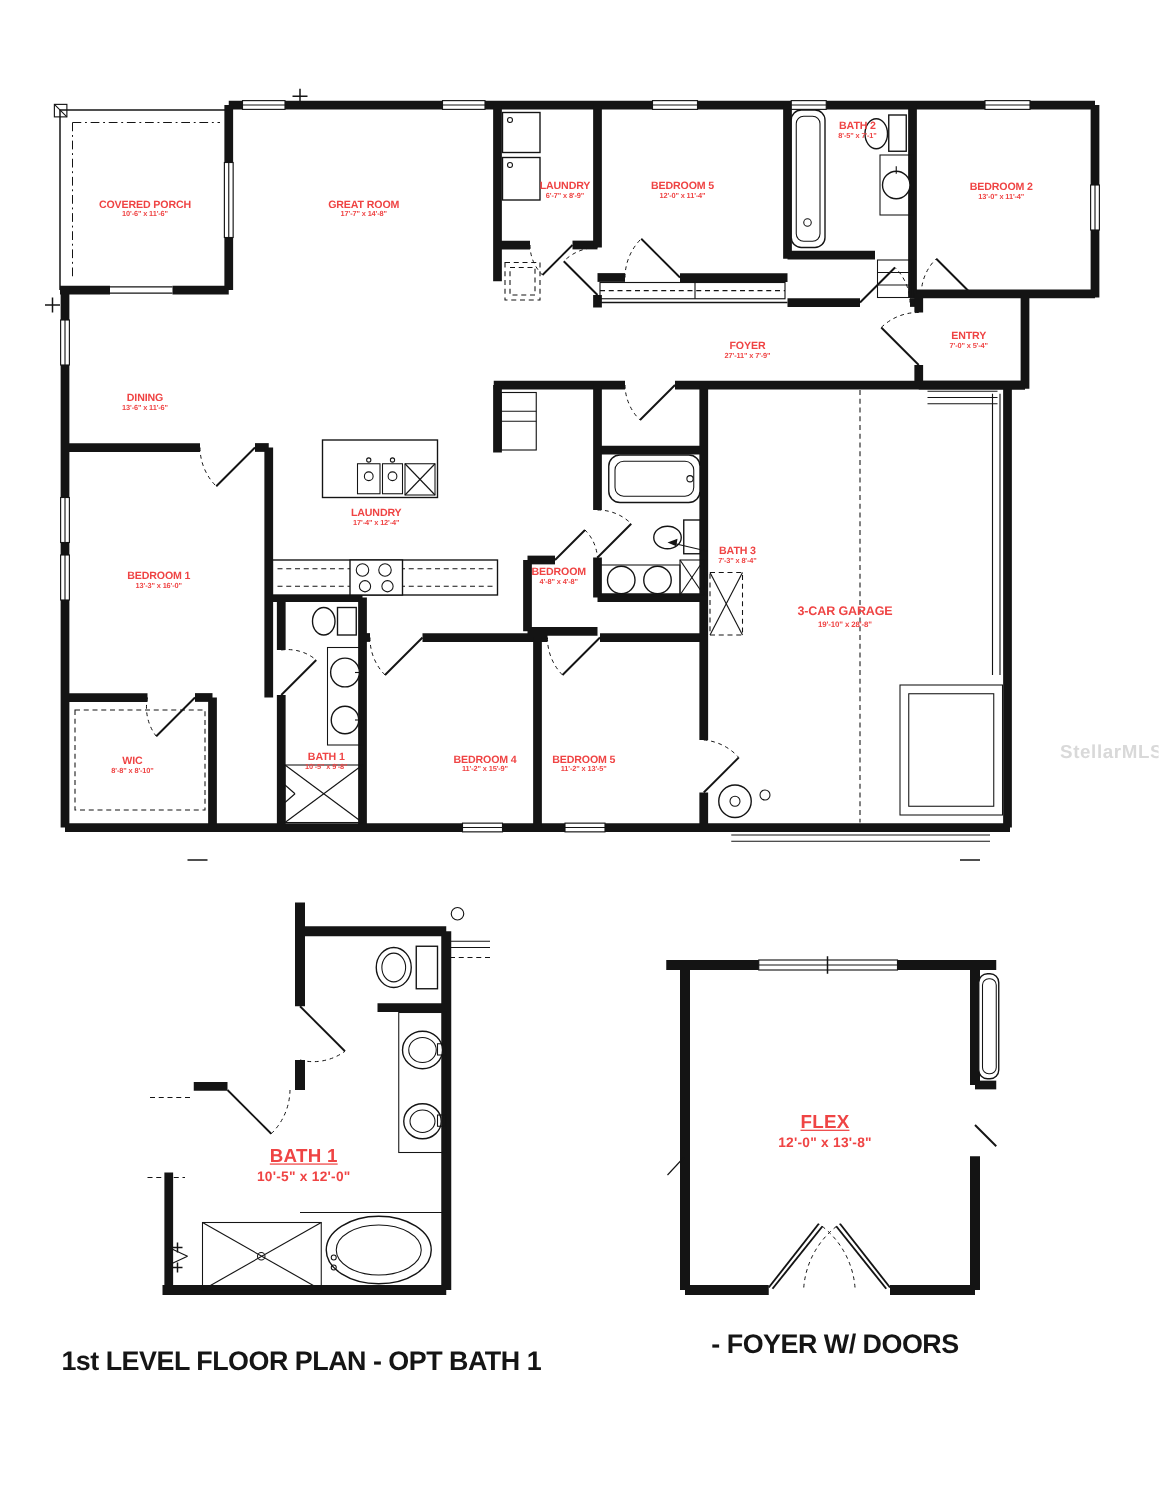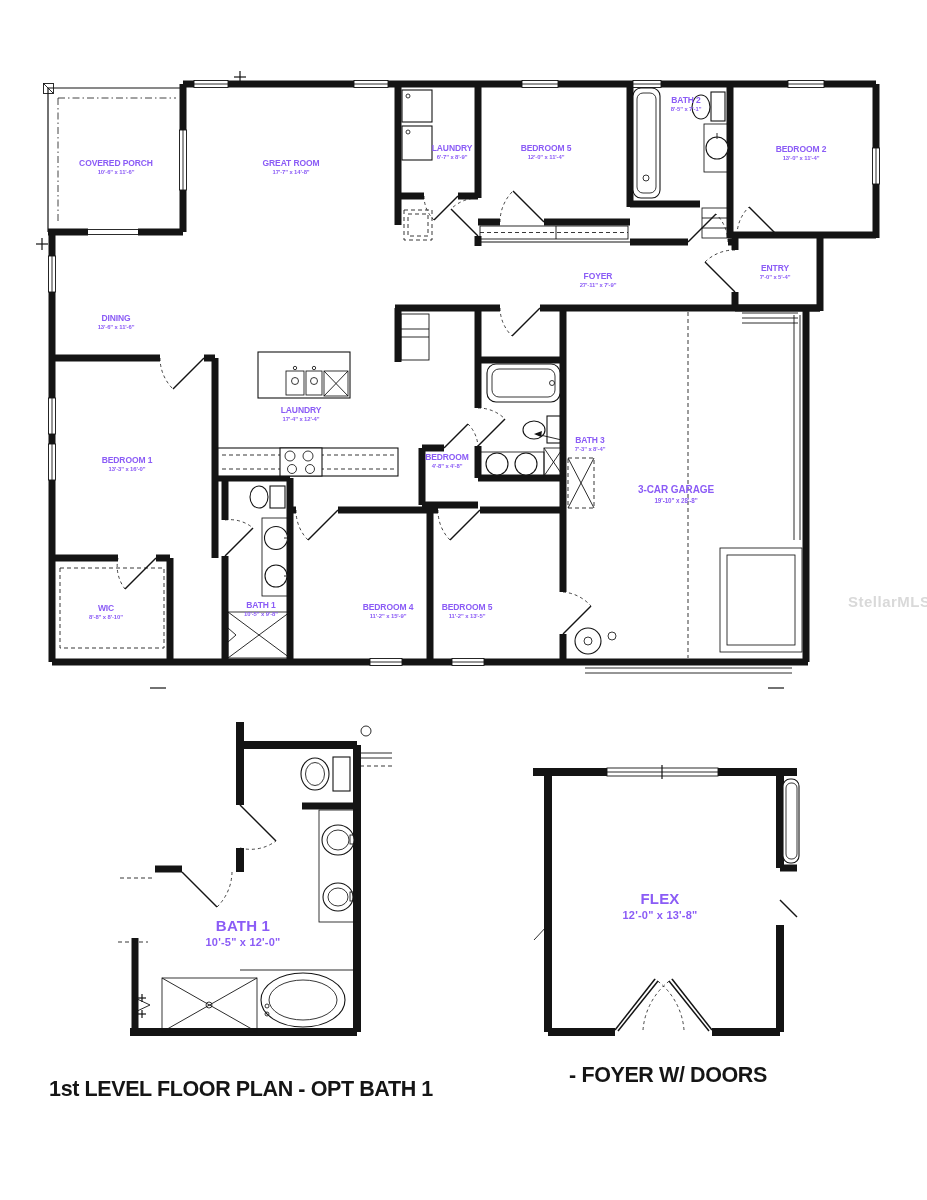--- a/index.html
+++ b/index.html
@@ -12,27 +12,27 @@
   .w1{stroke:#141414;stroke-width:1.2;fill:none;}
   .t{stroke:#141414;stroke-width:0.9;fill:none;}
   .d{stroke:#141414;stroke-width:0.85;fill:none;stroke-dasharray:4 3;}
   .dd{stroke:#141414;stroke-width:0.8;fill:none;stroke-dasharray:7 3 1.5 3;}
   .leaf{stroke:#141414;stroke-width:1.5;fill:none;}
   .arc{stroke:#141414;stroke-width:0.8;fill:none;stroke-dasharray:3 3;}
   .win{fill:#ffffff;stroke:#141414;stroke-width:0.9;}
   .fx{fill:#ffffff;stroke:#141414;stroke-width:1.1;}
   .fx2{fill:none;stroke:#141414;stroke-width:0.85;}
   
-  .plan-label{position:absolute;transform:translate(-50%,-50%);text-align:center;color:#8b5cf6;
+  .plan-label{position:absolute;transform:translate(-50%,-50%);text-align:center;color:#ef4444;
               font-weight:bold;white-space:nowrap;line-height:1.25;letter-spacing:-0.1px;}
   .plan-label .nm{font-size:8.5px;}
   .plan-label .dm{font-size:5.9px;}
   .plan-label.lg .nm{font-size:10px;}
   .plan-label.lg .dm{font-size:6.3px;}
-  .plan-label.xl .nm{font-size:15px;letter-spacing:0.2px;}
+  .plan-label.xl .nm{font-size:15px;letter-spacing:0.2px;text-decoration:underline;}
   .plan-label.xl .dm{font-size:11px;letter-spacing:0.2px;}
   .caption{position:absolute;transform:translateX(-50%);text-align:center;color:#151515;
            font-weight:bold;font-size:21.5px;letter-spacing:-0.4px;white-space:nowrap;line-height:1.3;}
   .watermark{position:absolute;color:#d9d9d9;font-size:15px;letter-spacing:0.5px;font-weight:bold;}
 </style>
 </head>
 <body>
 
 <div id="stage">
 

